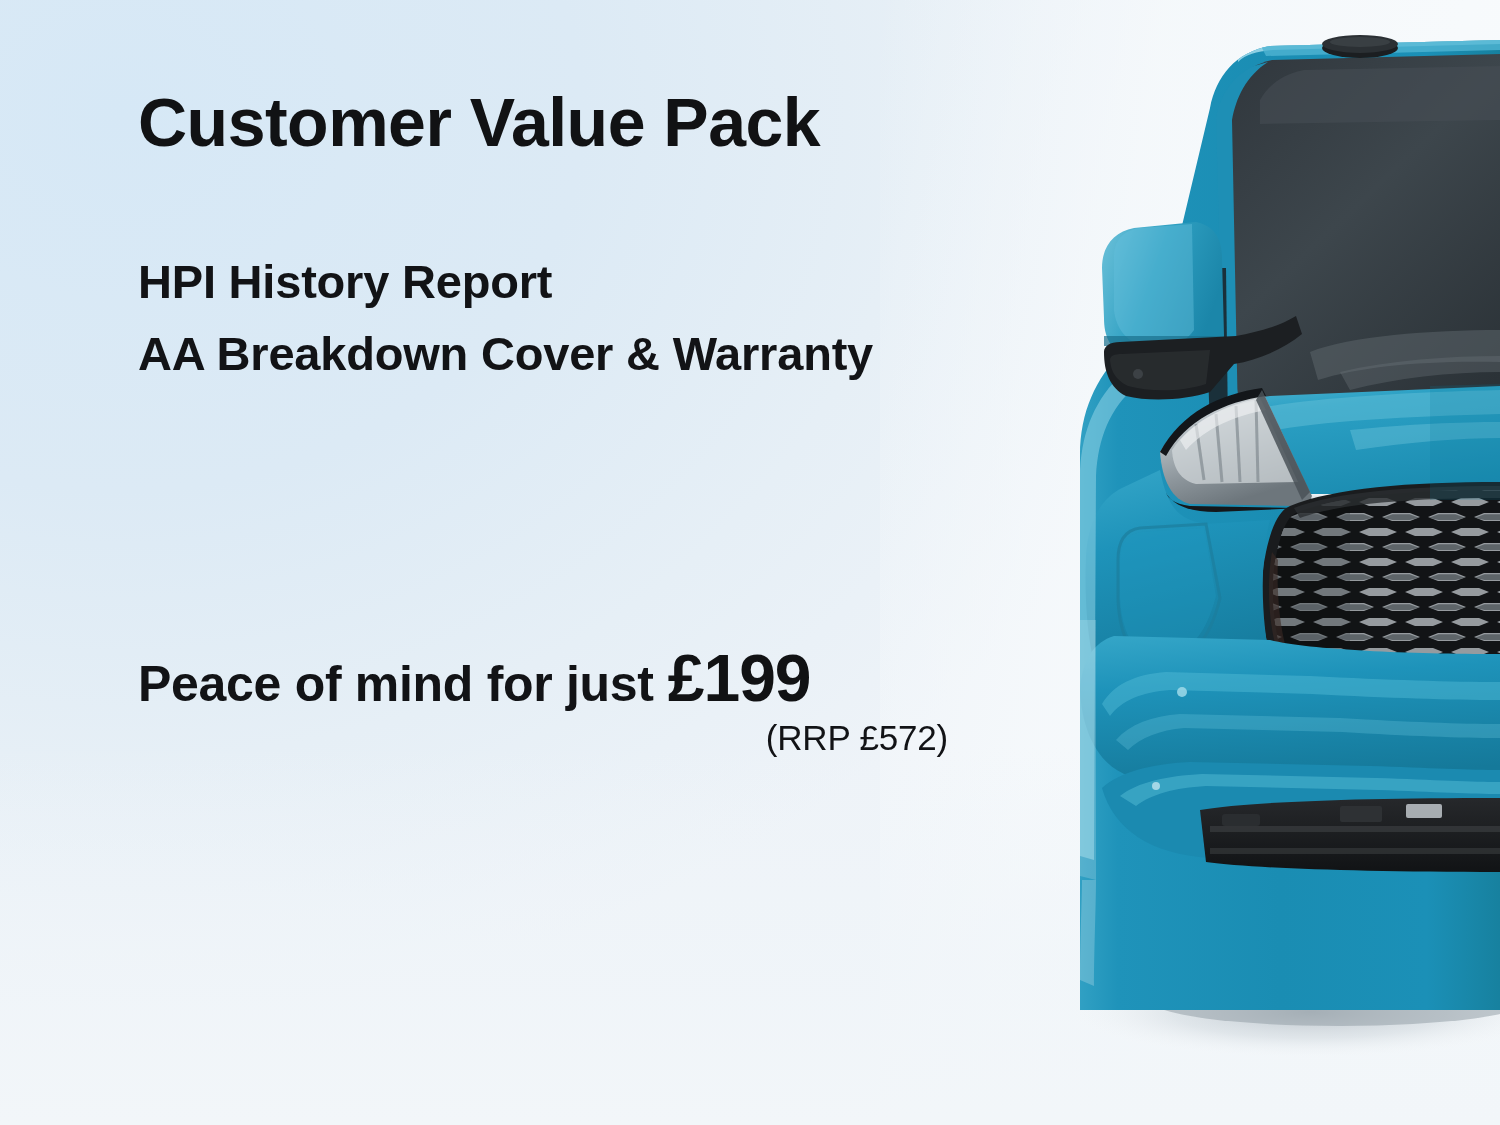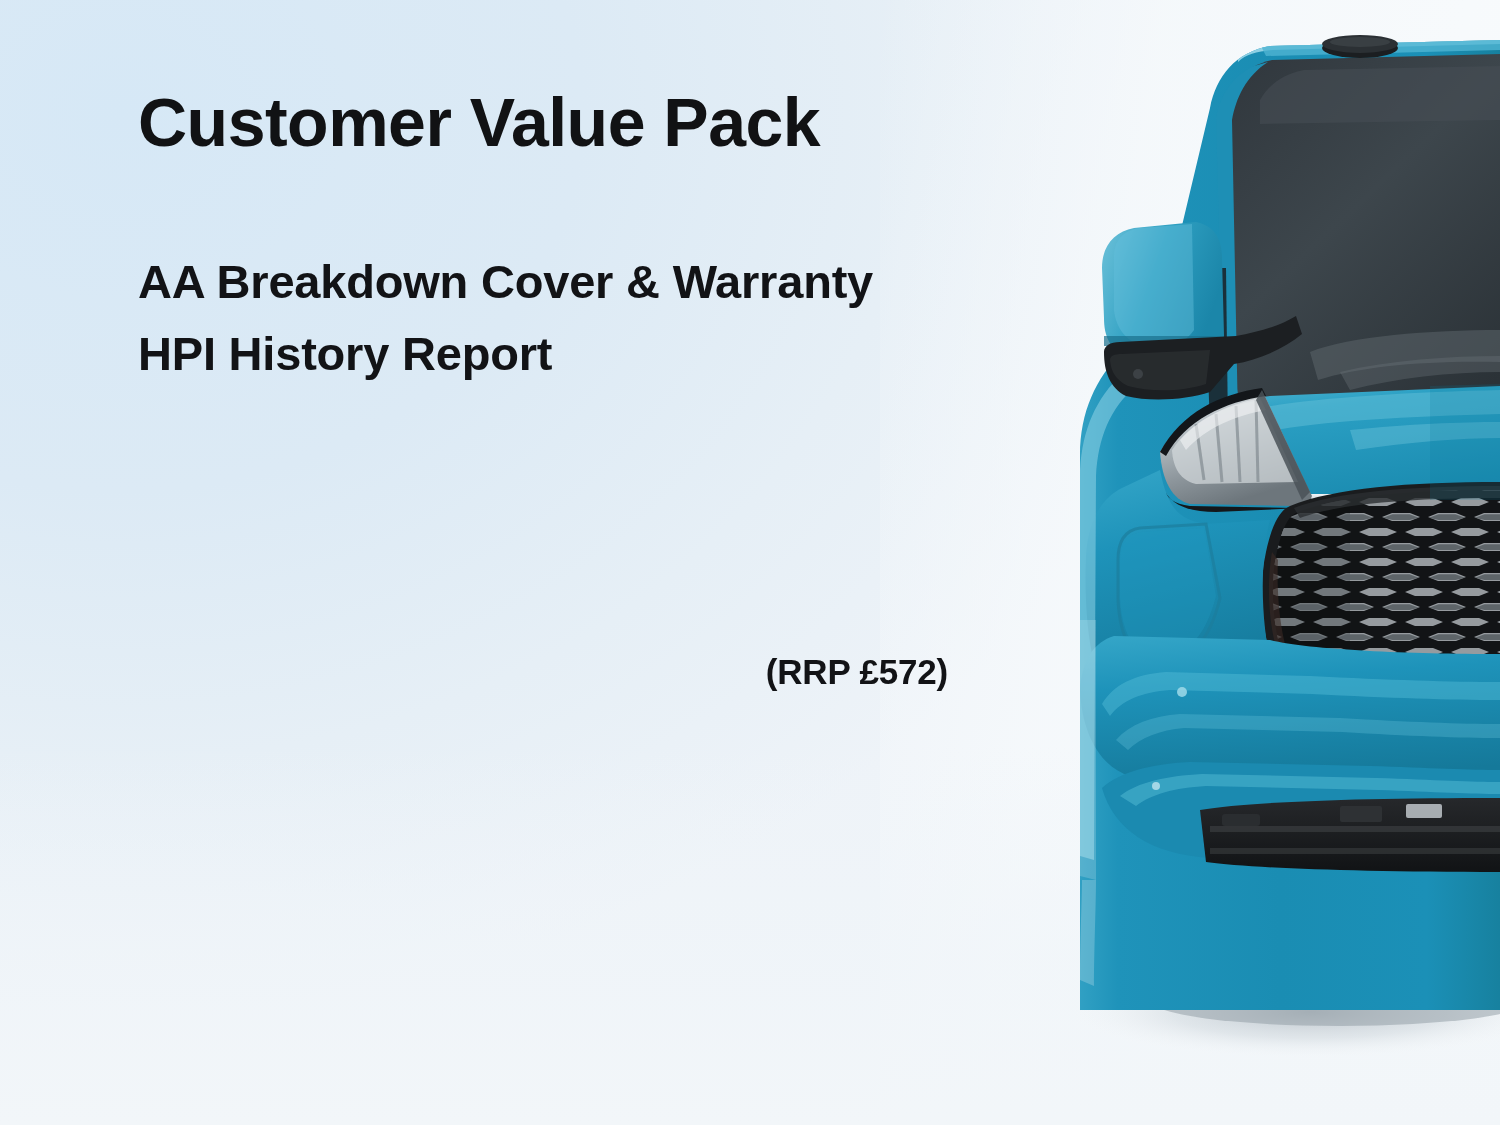--- a/index.html
+++ b/index.html
@@ -51,21 +51,21 @@
   }
   #price-lead {
     font-size:50px; font-weight:bold; color:#121316; line-height:1;
   }
   #price-amount {
     font-size:66px; font-weight:bold; color:#111214; line-height:1;
     margin-left:14px; letter-spacing:-1px;
   }
   #price-rrp {
     text-align:right; margin-top:9px; padding-right:2px;
-    font-size:35px; font-weight:bold; color:#121316; line-height:1;
+    font-size:35px; font-weight:normal; color:#121316; line-height:1;
     letter-spacing:-0.2px;
   }
 
   
   #vehicle {
     position:absolute; left:1010px; top:0; width:490px; height:1125px;
   }
   #vehicle svg { display:block; width:490px; height:1125px; }
 </style>
 </head>
@@ -74,25 +74,29 @@
 <div id="banner">
 
   <div id="bg-right-wash"></div>
   <div id="bg-bottom-wash"></div>
 
   <div id="text-col">
 
     <h1 id="page-title">Customer Value Pack</h1>
 
     <div id="feature-list">
+      <div class="feature-item">HPI History Report</div>
       <div class="feature-item">AA Breakdown Cover &amp; Warranty</div>
-      <div class="feature-item">HPI History Report</div>
     </div>
 
     <div id="price-block">
+      <div id="price-line">
+        <span id="price-lead">Peace of mind for just</span>
+        <span id="price-amount">£199</span>
+      </div>
       <div id="price-rrp">(RRP £572)</div>
     </div>
 
   </div>
 
   <div id="vehicle">
     <svg viewBox="0 0 490 1125" xmlns="http://www.w3.org/2000/svg">
       <defs>
         <linearGradient id="bodyG" x1="0" y1="0" x2="1" y2="0">
           <stop offset="0" stop-color="#7fc9e0"></stop>

